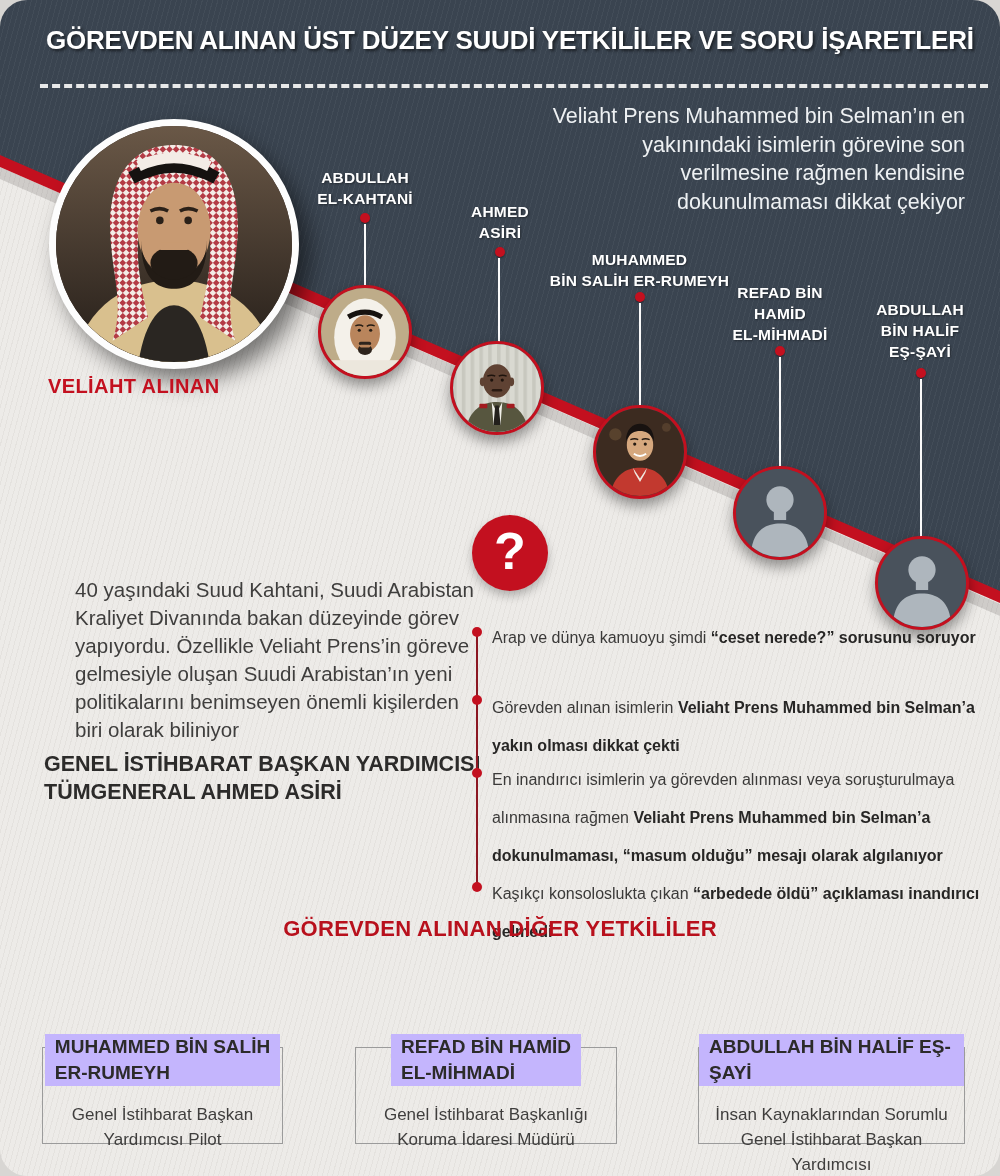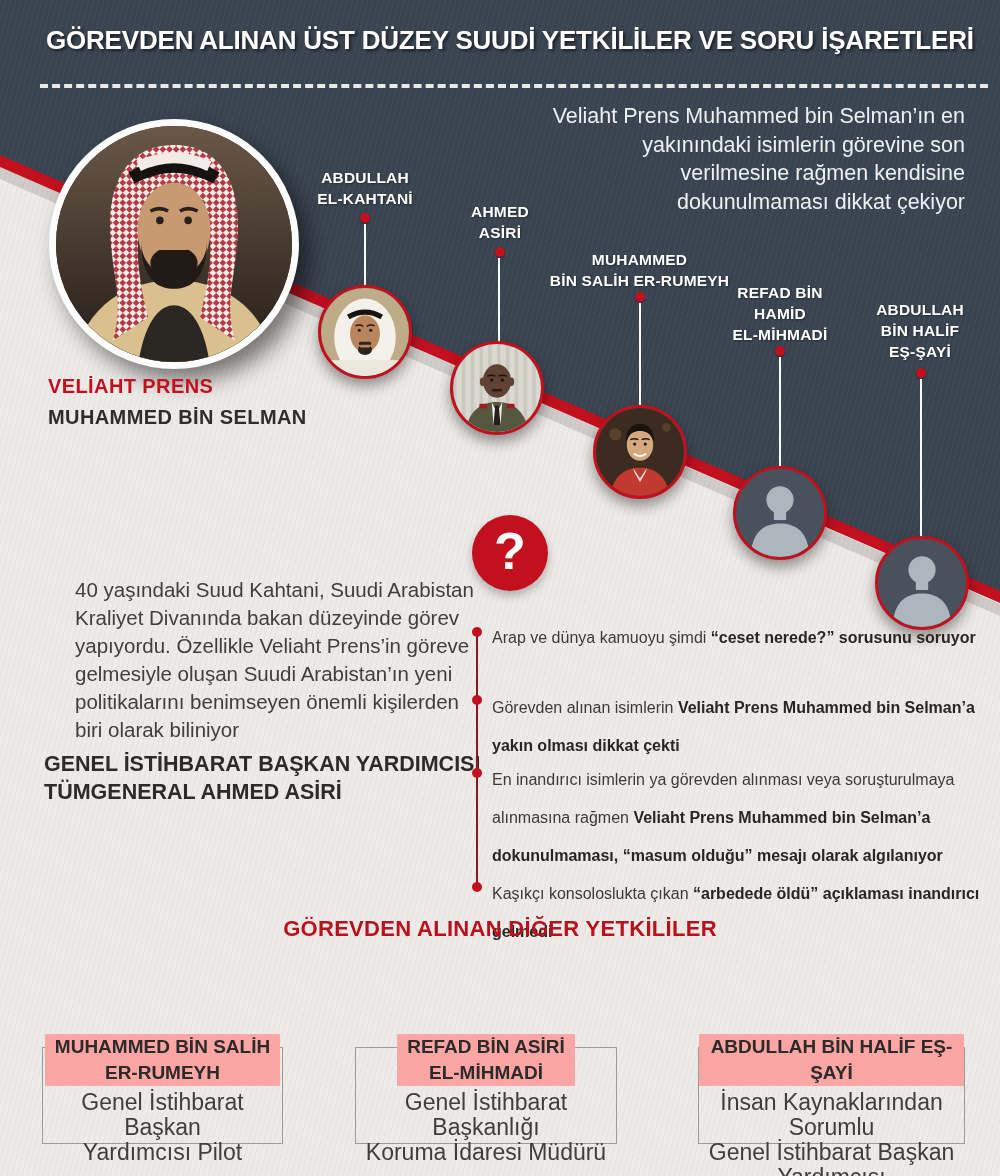--- a/index.html
+++ b/index.html
@@ -1,19 +1,20 @@
 <!DOCTYPE html>
 <html><head>
 <meta charset="utf-8">
 <style>
   html,body{margin:0;padding:0;background:#d8d6d3;}
   .canvas{
     position:relative;width:1000px;height:1176px;overflow:hidden;
     background:#edebe8;
     font-family:"Liberation Sans","DejaVu Sans",sans-serif;
+    border-radius:27px;
   }
   .tex-light{position:absolute;inset:0;
     background:repeating-linear-gradient(105deg,rgba(120,110,100,.07) 0 1px,transparent 1px 5px);}
   .dark-poly{position:absolute;inset:0;background:#3a4450;
     clip-path:polygon(0 0,1000px 0,1000px 597px,0 160px);}
   .dark-poly:after{content:"";position:absolute;inset:0;
     background:repeating-linear-gradient(105deg,rgba(255,255,255,.045) 0 1px,transparent 1px 5px);}
   .shadow-band{position:absolute;inset:0;background:rgba(50,45,45,.16);
     clip-path:polygon(0 167px,1000px 604px,1000px 616px,0 179px);}
   .red-band{position:absolute;inset:0;background:#c3101f;
@@ -64,24 +65,24 @@
 
   .b-line{position:absolute;left:476px;top:632px;width:2px;height:256px;background:#8c1722;}
   .b-dot{position:absolute;left:472px;width:10px;height:10px;border-radius:50%;background:#c3101f;}
   .bullet{position:absolute;left:492px;width:500px;font-size:16px;line-height:38px;
     color:#3b3a39;}
   .bullet b{color:#272625;}
 
   .others-heading{position:absolute;left:0;top:916px;width:1000px;text-align:center;
     font-size:22px;font-weight:800;color:#b8101c;letter-spacing:.3px;}
   .obox{position:absolute;top:1047px;height:97px;border:1px solid #9b9b9b;box-sizing:border-box;}
-  .obox-title{margin:-14px auto 4px;width:fit-content;max-width:95%;background:#fca5a5;
+  .obox-title{margin:-14px auto 16px;width:fit-content;max-width:95%;background:#c4b5fd;
     padding:0 10px;font-size:19px;font-weight:bold;line-height:26px;color:#2c2b2a;
-    text-align:center;white-space:pre-line;}
-  .obox-role{margin-top:2px;font-size:23px;line-height:25px;color:#3f3e3d;
+    text-align:left;white-space:pre-line;}
+  .obox-role{margin-top:2px;font-size:17px;line-height:25px;color:#3f3e3d;
     text-align:center;white-space:pre-line;}
 </style>
 </head>
 <body>
 
 <div class="canvas">
   <div class="tex-light"></div>
   <div class="shadow-band"></div>
   <div class="dark-poly"></div>
   <div class="red-band"></div>
@@ -116,22 +117,21 @@
       <ellipse cx="100" cy="116" rx="20" ry="14" fill="#221b15"></ellipse>
       <rect x="86" y="99" width="28" height="6" rx="3" fill="#c89a72"></rect>
       <circle cx="88" cy="80" r="3.2" fill="#2a2018"></circle>
       <circle cx="112" cy="80" r="3.2" fill="#2a2018"></circle>
       <path d="M80 72 Q88 68 95 72" stroke="#2a2018" stroke-width="3" fill="none"></path>
       <path d="M105 72 Q112 68 120 72" stroke="#2a2018" stroke-width="3" fill="none"></path>
       <path d="M64 44 Q100 24 136 44" stroke="#151210" stroke-width="11" fill="none"></path>
       <path d="M70 34 Q100 20 130 34" stroke="#f3ece6" stroke-width="9" fill="none"></path>
     </svg>
   </div>
-  <div class="cp-label">VELİAHT PRENS</div>
-  <div class="cp-name">MUHAMMED BİN SELMAN</div>
+  <div class="cp-label">VELİAHT ALINAN</div>
 
   <div class="m-label" style="left:265px;top:167px;width:200px">ABDULLAH
 EL-KAHTANİ</div>
   <div class="m-dot" style="left:360px;top:213px"></div>
   <div class="m-line" style="left:364px;top:224px;height:62px"></div>
   <div class="m-circle" style="left:318px;top:285px">
     <svg viewBox="0 0 100 100">
       <rect width="100" height="100" fill="#c9b795"></rect>
       <rect width="100" height="100" fill="#a08a66" opacity=".25"></rect>
       <ellipse cx="50" cy="56" rx="35" ry="44" fill="#f4f1ea"></ellipse>
@@ -255,21 +255,21 @@
 
   <div class="others-heading">GÖREVDEN ALINAN DİĞER YETKİLİLER</div>
 
   <div class="obox" style="left:42px;width:241px">
     <div class="obox-title">MUHAMMED BİN SALİH
 ER-RUMEYH</div>
     <div class="obox-role">Genel İstihbarat Başkan
 Yardımcısı Pilot</div>
   </div>
   <div class="obox" style="left:355px;width:262px">
-    <div class="obox-title">REFAD BİN ASİRİ
+    <div class="obox-title">REFAD BİN HAMİD
 EL-MİHMADİ</div>
     <div class="obox-role">Genel İstihbarat Başkanlığı
 Koruma İdaresi Müdürü</div>
   </div>
   <div class="obox" style="left:698px;width:267px">
     <div class="obox-title">ABDULLAH BİN HALİF EŞ-ŞAYİ</div>
     <div class="obox-role">İnsan Kaynaklarından Sorumlu
 Genel İstihbarat Başkan
 Yardımcısı</div>
   </div>

